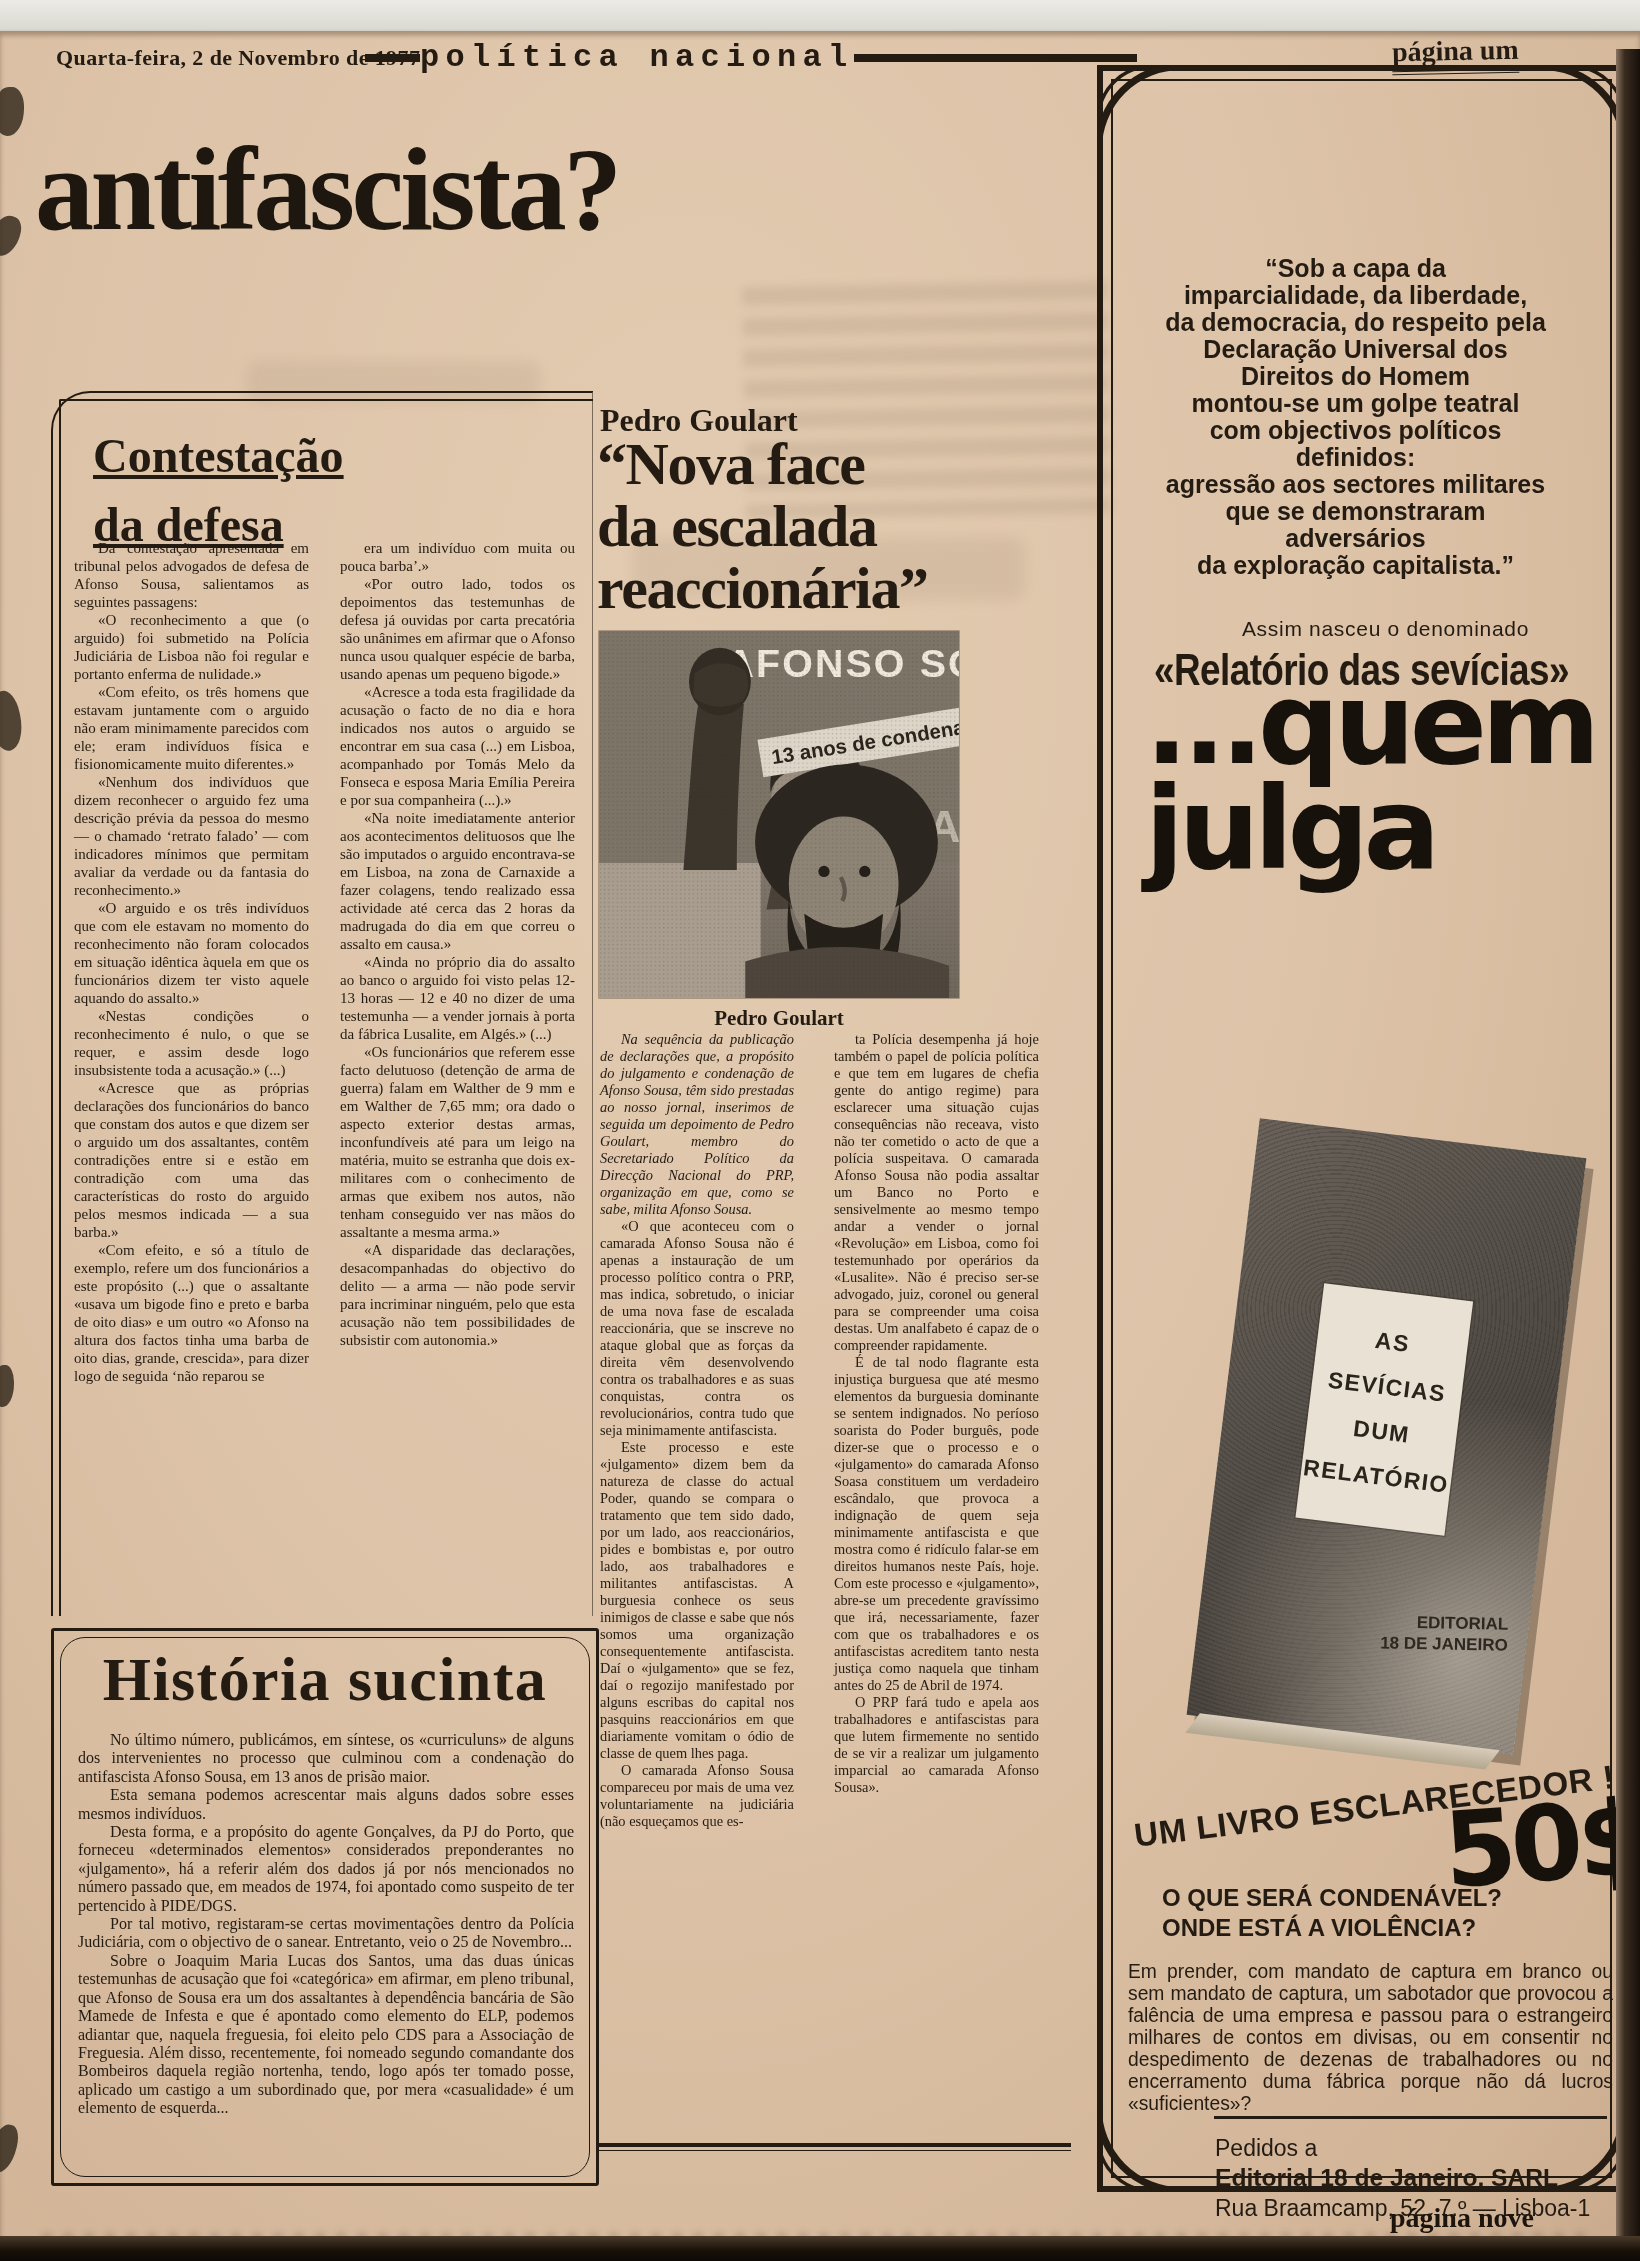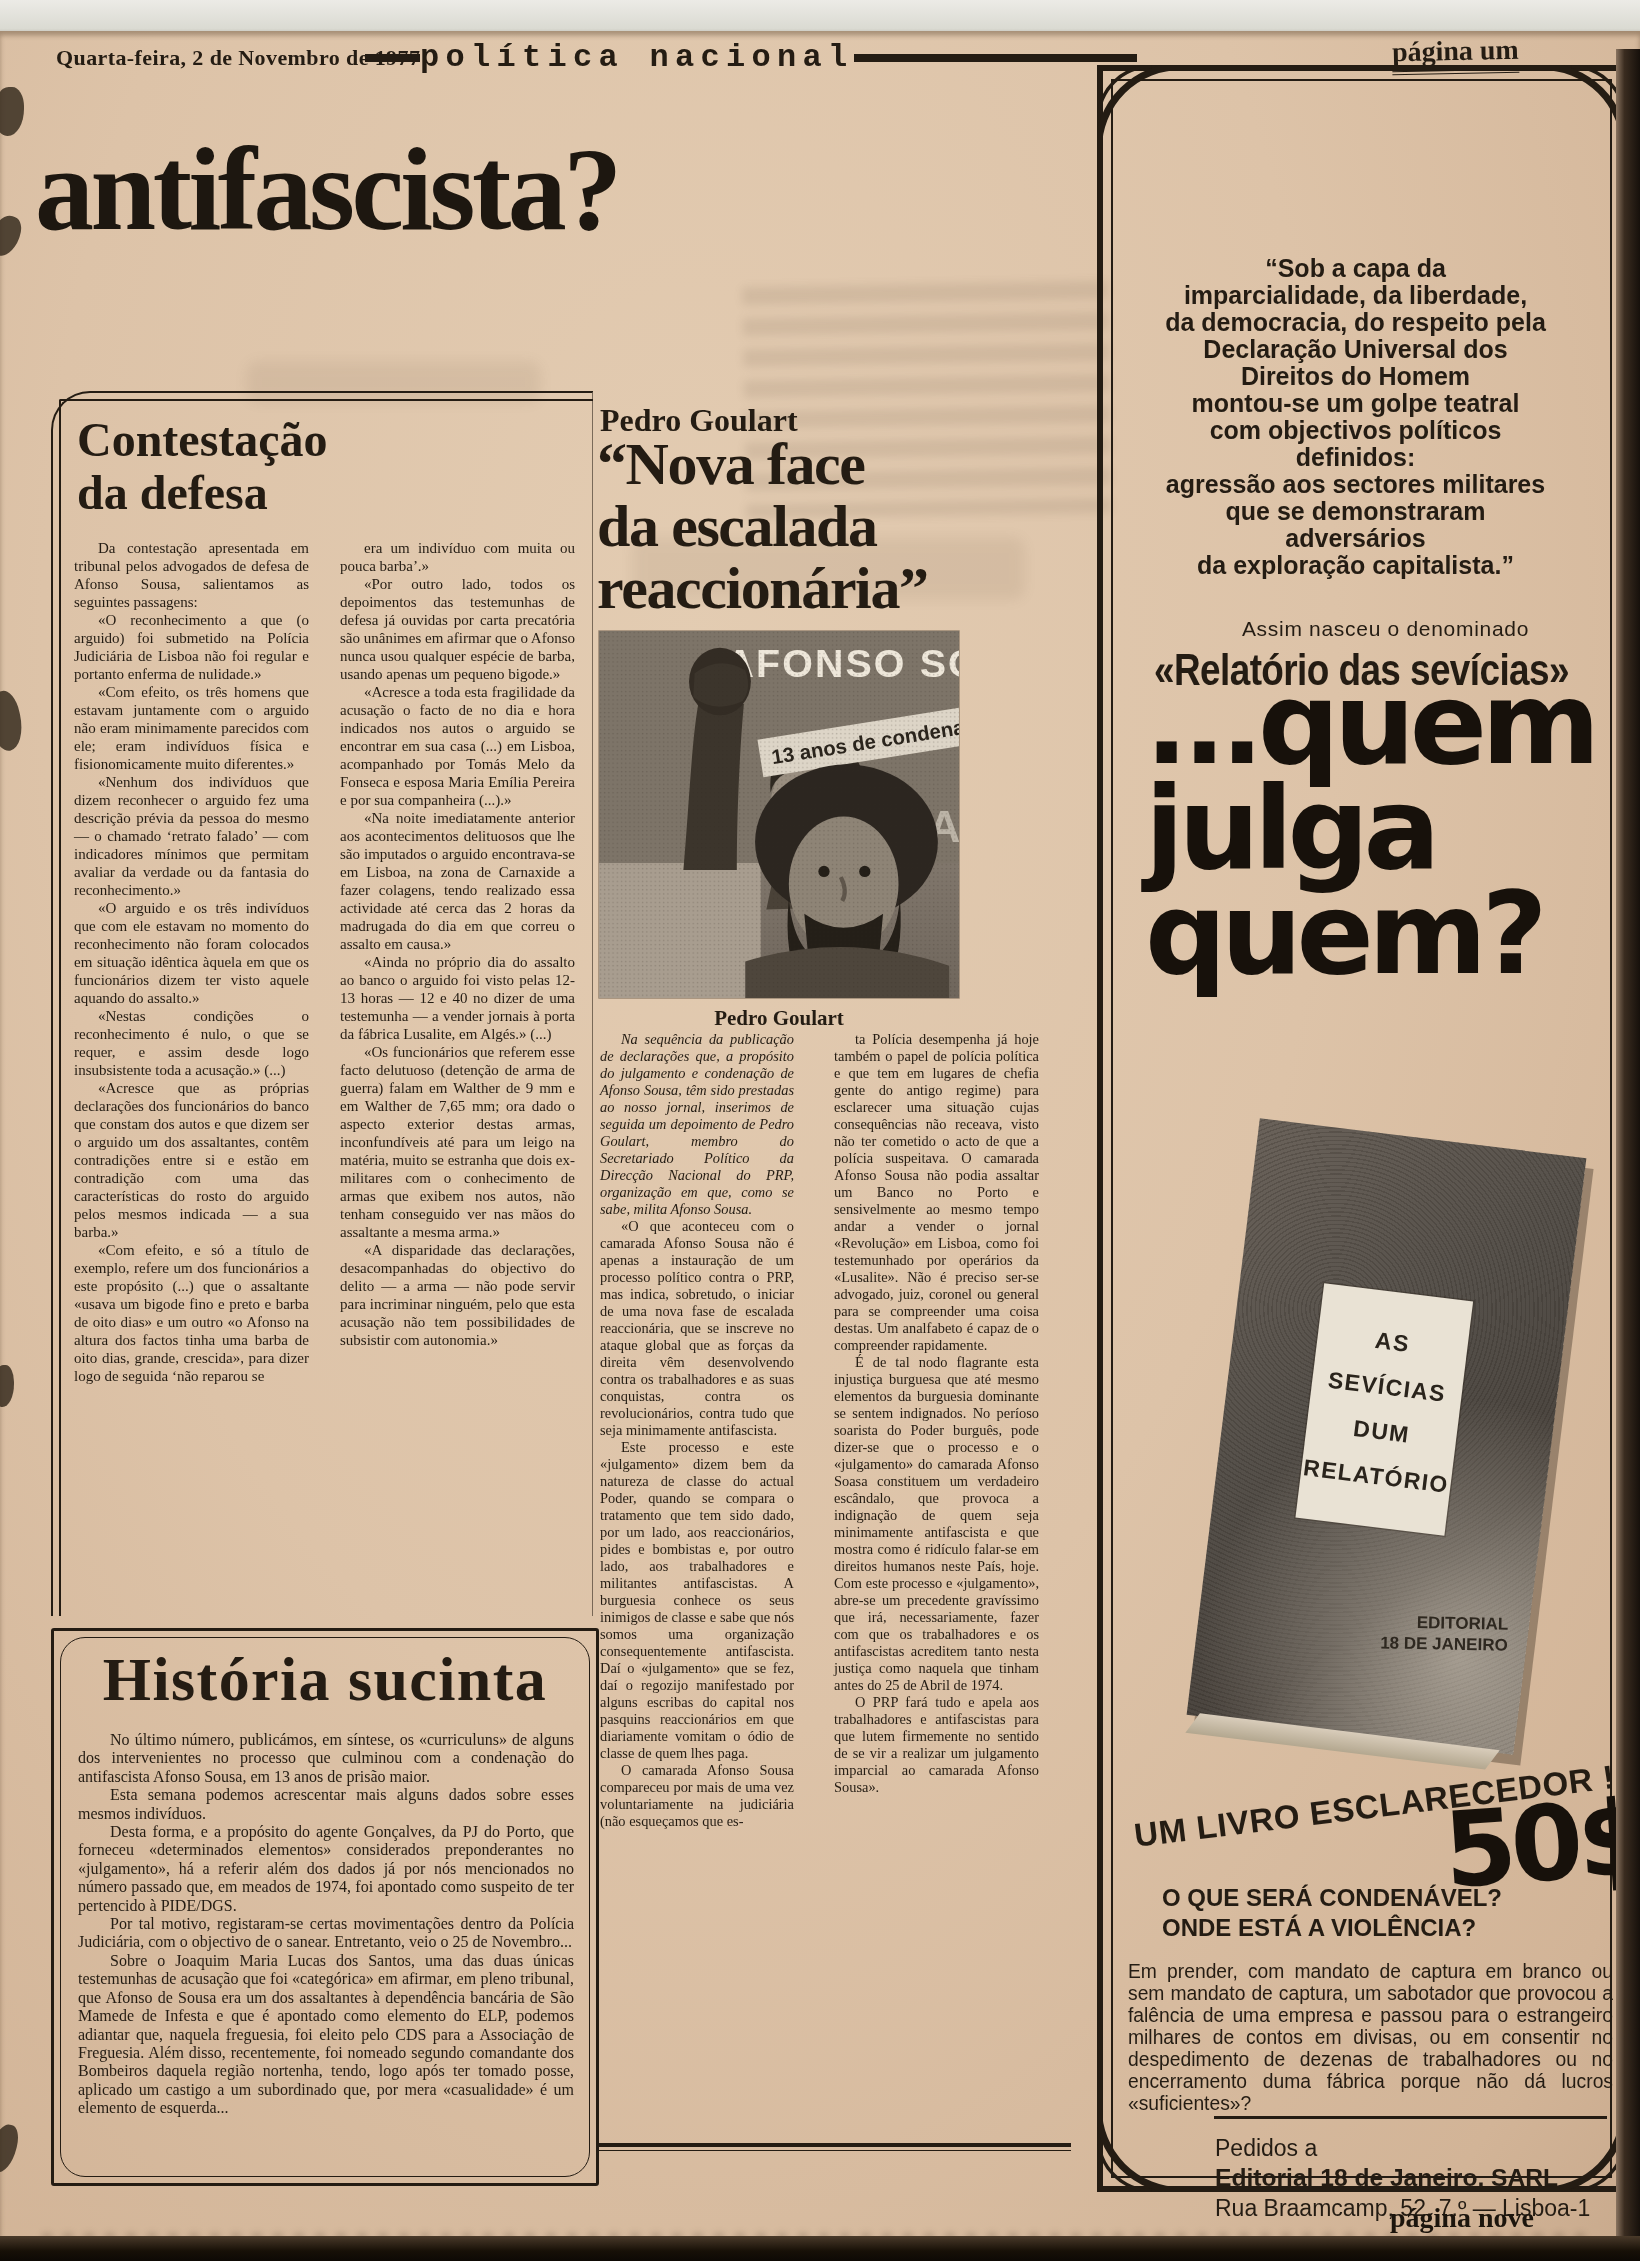--- a/index.html
+++ b/index.html
@@ -41,21 +41,21 @@
 
   
   .contest-box{position:absolute;left:51px;top:360px;width:539px;height:1223px;
     border-top:2.8px solid #241c13;border-left:2.8px solid #241c13;border-right:1.4px solid rgba(36,28,19,.55);
     border-radius:39px 0 0 0;}
   .contest-box::before{content:"";position:absolute;left:5.6px;top:5.6px;right:-1.4px;height:0;
     border-top:2.1px solid #241c13;border-radius:32px 0 0 0;}
   .contest-box::after{content:"";position:absolute;left:5.6px;top:5.6px;bottom:0;width:0;
     border-left:2.1px solid #241c13;border-radius:32px 0 0 0;}
   .contest-title{position:absolute;left:24px;top:19.7px;font-weight:bold;font-size:48px;line-height:53px;}
-  .contest-title p{margin:0;}
+  .contest-title p{margin:16px;text-decoration:underline;}
   .cols{position:absolute;left:21px;top:146px;display:flex;gap:31px;}
   .ncol{width:235px;font-size:15px;line-height:18px;text-align:justify;}
   .ncol p{margin:0;text-indent:24px;}
   .mcol{width:194px;font-size:14.4px;line-height:17px;text-align:justify;}
   .mcol p{margin:0;text-indent:21px;}
 
   
   .kicker{position:absolute;left:600px;top:371px;font-weight:bold;font-size:32px;}
   .mid-headline{position:absolute;left:597px;top:402px;font-weight:bold;font-size:60px;line-height:62px;letter-spacing:-1.4px;}
   .mid-headline p{margin:0;}
@@ -323,21 +323,20 @@
         <p>agressão aos sectores militares</p>
         <p>que se demonstraram</p>
         <p>adversários</p>
         <p>da exploração capitalista.”</p>
       </div>
     <div class="ad-born">Assim nasceu o denominado</div>
     <div class="ad-report">«Relatório das sevícias»</div>
     <div class="ad-quem">
         <p>...quem</p>
         <p>julga</p>
-        <p>quem?</p>
       </div>
 
     <div class="book">
       <div class="book-label">
           <p>AS</p>
           <p>SEVÍCIAS</p>
           <p>DUM</p>
           <p>RELATÓRIO</p>
         </div>
       <div class="book-pub">

